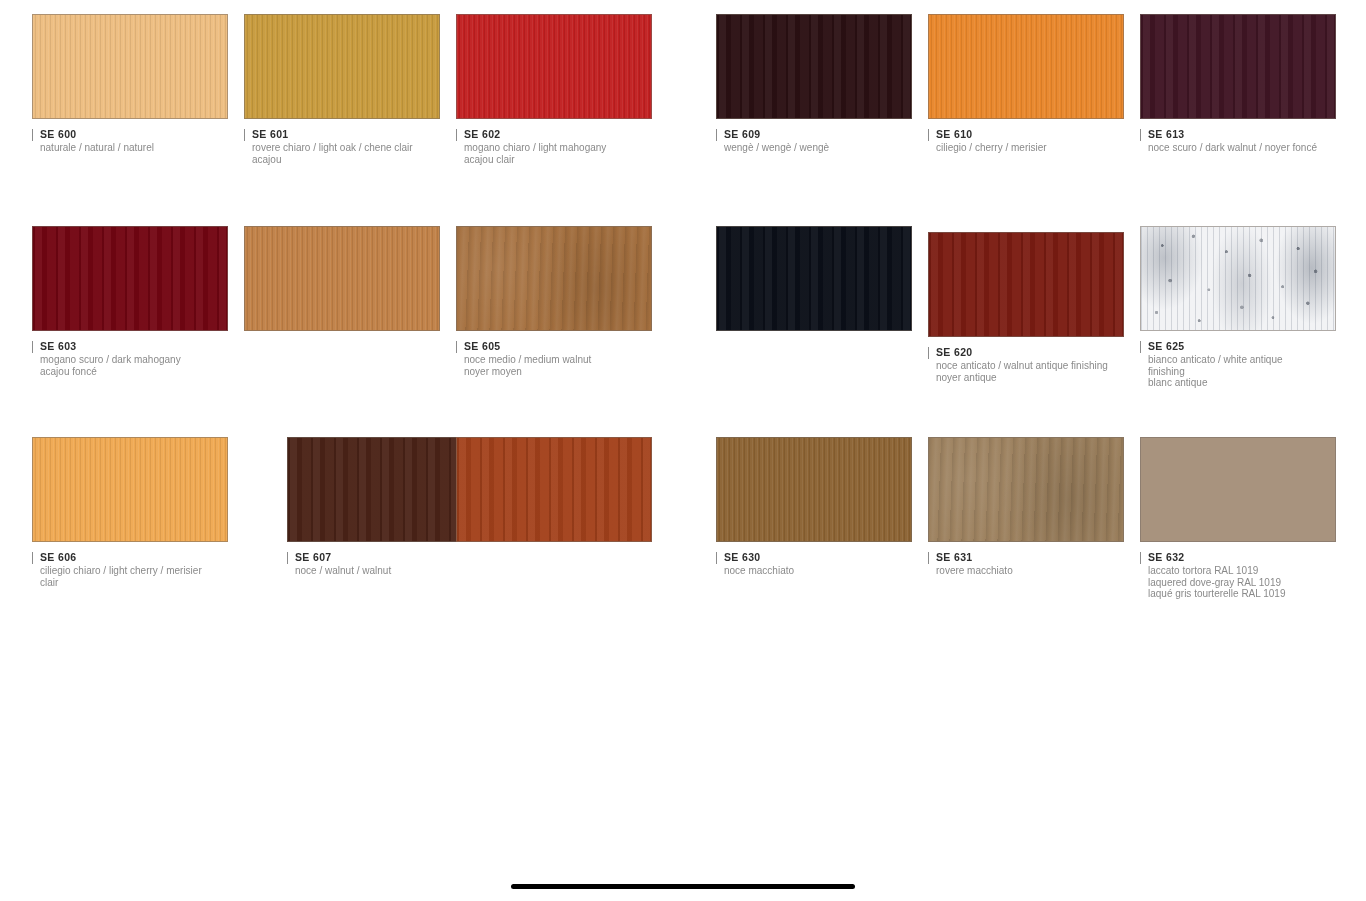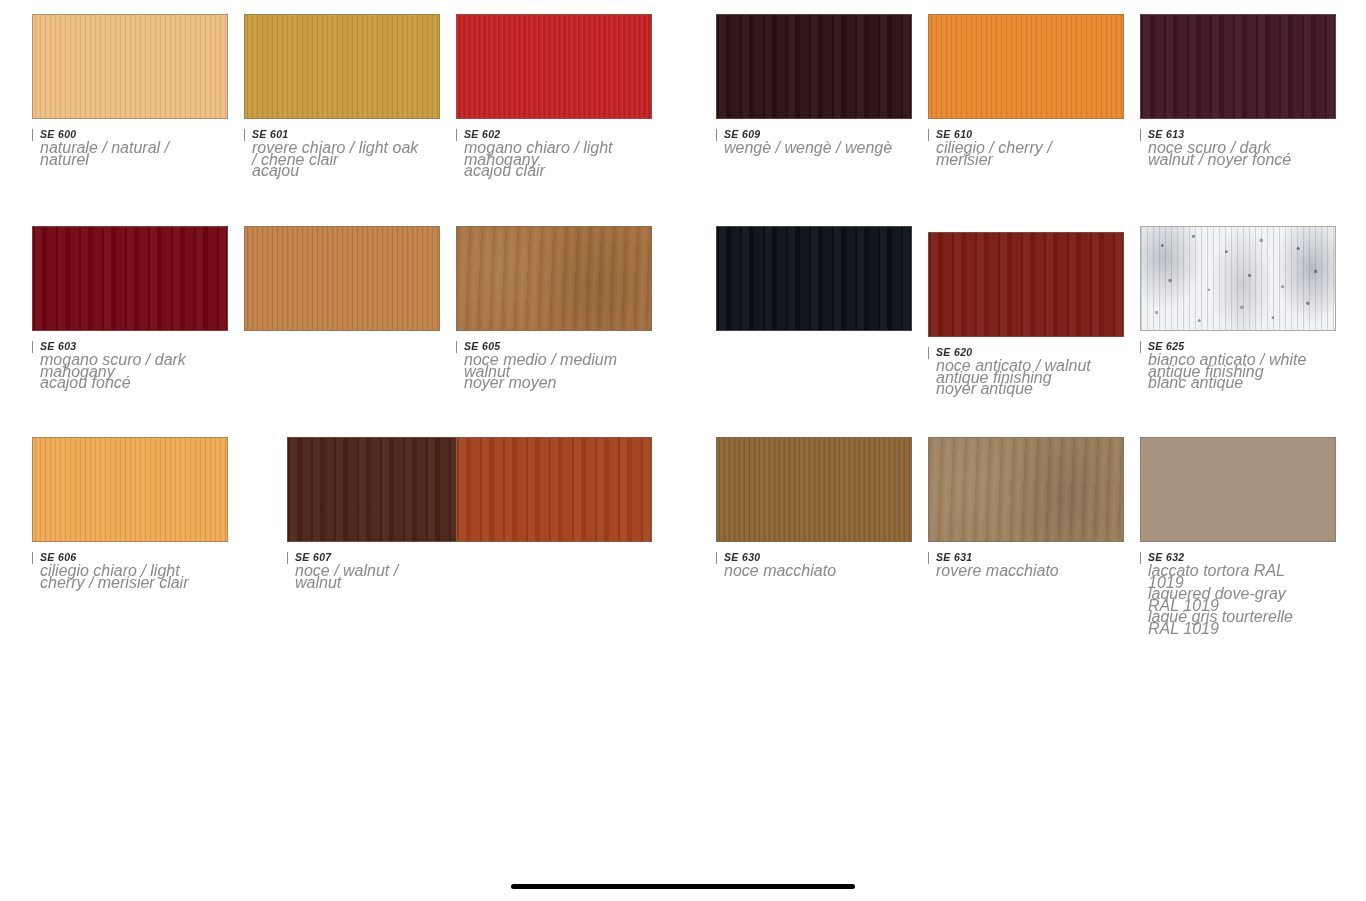--- a/index.html
+++ b/index.html
@@ -27,21 +27,20 @@
     position: absolute;
     left: 0;
     top: 0;
     width: 1366px;
     height: 640px;
   }
 
   .cell {
     position: absolute;
     width: 180px;
-    font-style: italic;
   }
 
   .swatch {
     position: relative;
     width: 196px;
     height: 105px;
     border: 1px solid rgba(120,110,100,0.55);
     overflow: hidden;
     background-color: #cccccc;
     display: block;
@@ -138,21 +137,21 @@
   .code {
     font-size: 10.5px;
     font-weight: bold;
     letter-spacing: 0.35px;
     color: #2e2e2e;
     line-height: 12px;
     white-space: nowrap;
   }
   .desc {
     margin-top: 2px;
-    font-size: 16px;
+    font-size: 10px;
     color: #8a8a8a;
     line-height: 11.5px;
     white-space: pre-line;
   }
 
   
   #home-indicator {
     position: absolute;
     left: 511px;
     top: 884px;

